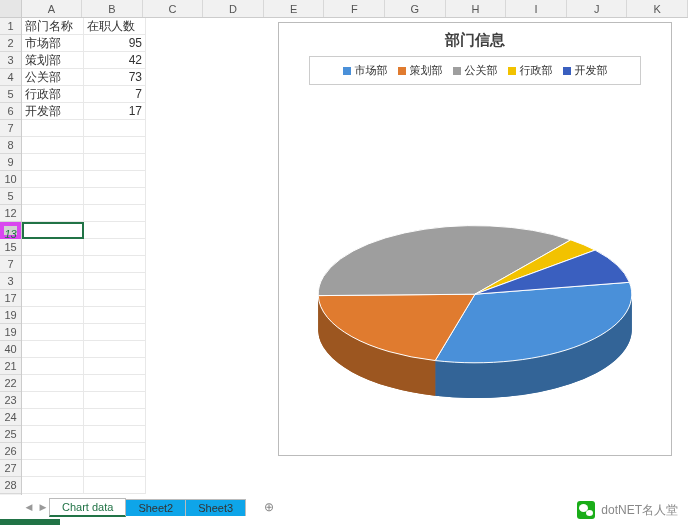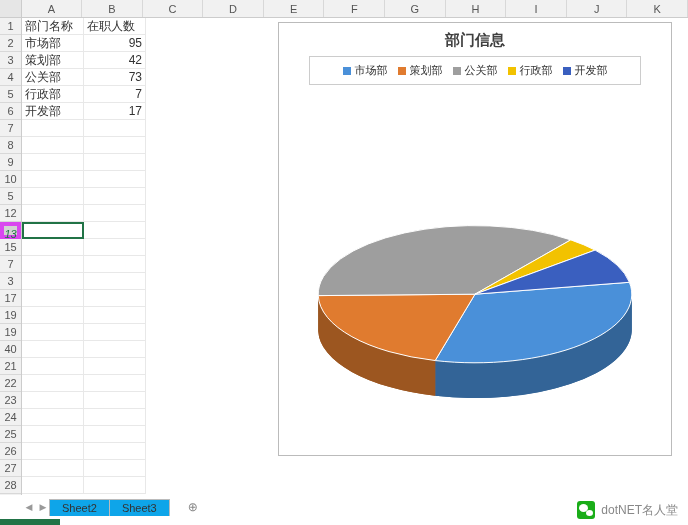--- a/index.html
+++ b/index.html
@@ -245,20 +245,21 @@
         <path d="M 200 140 L 40.03372807942537 141.43722897418735 A 160 70 0 0 1 297.72731046443 84.57482286479392 Z" fill="#9e9e9e" stroke="#fff" stroke-width="1"></path>
         <path d="M 200 140 L 297.72731046443 84.57482286479392 A 160 70 0 0 1 322.56711089903644 95.00486732194223 Z" fill="#f2c200" stroke="#fff" stroke-width="1"></path>
         <path d="M 200 140 L 322.56711089903644 95.00486732194223 A 160 70 0 0 1 357.5692404819533 127.84462756331487 Z" fill="#3a5fbf" stroke="#fff" stroke-width="1"></path>
       </svg>
   </div>
 </div>
 
 <div class="tabs">
   <div class="tab-ctl">◀</div>
   <div class="tab-ctl">▶</div>
+<div class="tab active">Chart data</div>
     <div class="tab">Sheet2</div>
     <div class="tab">Sheet3</div>
     <div class="add-tab">⊕</div>
   </div>
 
 <div class="bottom-mark">
   <div class="wechat"></div>
   <span>dotNET名人堂</span>
 </div>
 

